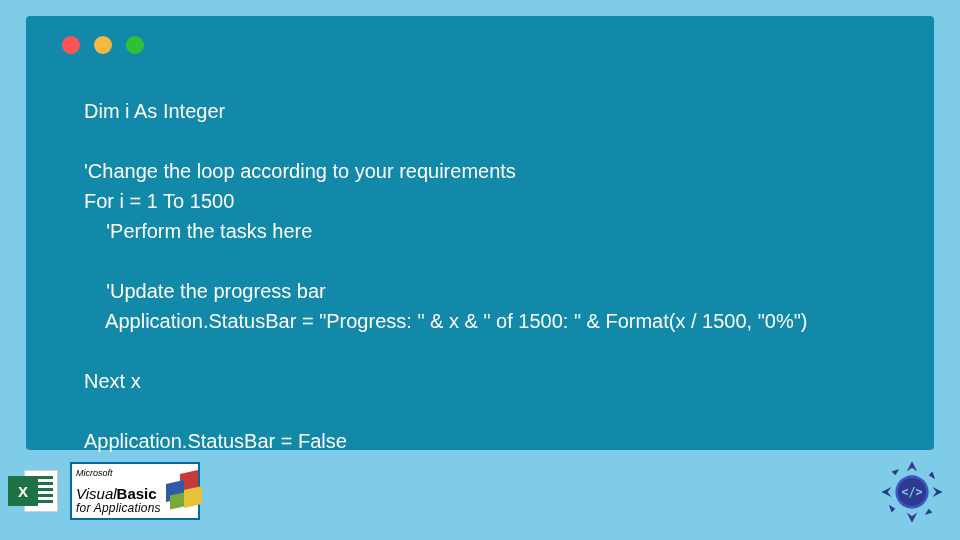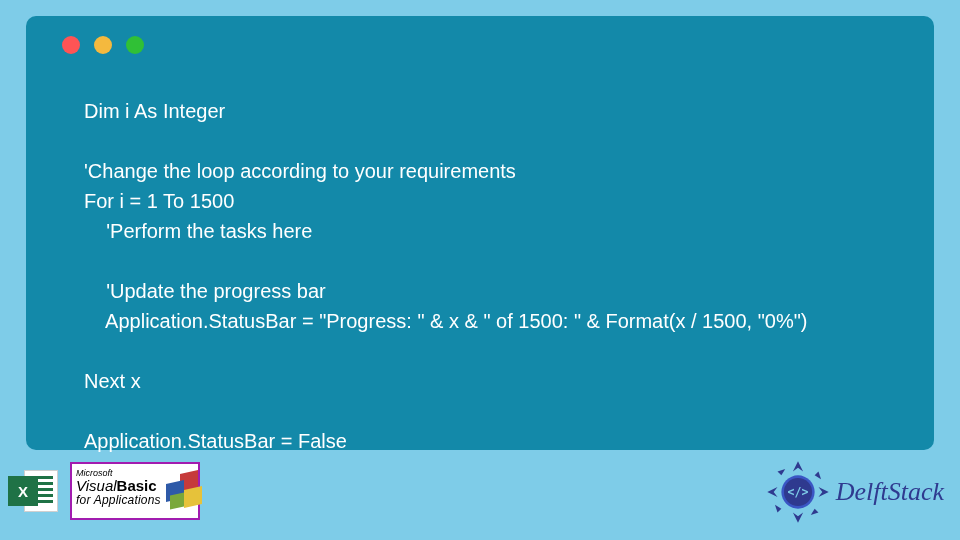--- a/index.html
+++ b/index.html
@@ -11,21 +11,21 @@
     position: relative;
     overflow: hidden;
   }
   .code-window {
     position: absolute;
     left: 26px;
     top: 16px;
     width: 908px;
     height: 434px;
     background: #1389a9;
-    border-radius: 10px;
+    border-radius: 4px;
   }
   .traffic-lights {
     position: absolute;
     top: 20px;
     left: 36px;
     display: flex;
     gap: 14px;
   }
   .dot {
     width: 18px;
@@ -91,35 +91,36 @@
   .excel-icon .badge span {
     color: #fff;
     font-weight: bold;
     font-size: 15px;
     font-family: Arial, sans-serif;
   }
   .vb-badge {
     width: 130px;
     height: 58px;
     background: #fff;
-    border: 2px solid #a21caf;
+    border: 2px solid #0369a1;
     position: relative;
     padding: 4px 4px 2px 4px;
     font-family: Arial, sans-serif;
   }
   .vb-badge .ms {
     font-size: 9px;
     color: #000;
     font-style: italic;
   }
   .vb-badge .vb {
     font-size: 15px;
     font-weight: bold;
     color: #000;
     line-height: 1;
+    margin-top: 8px;
   }
   .vb-badge .vb .visual { font-style: italic; font-weight: normal; }
   .vb-badge .sub {
     font-size: 12px;
     color: #000;
     font-style: italic;
     letter-spacing: 0.2px;
   }
   .vb-badge .cubes {
     position: absolute;
@@ -209,14 +210,13 @@
         <polygon points="82,18 86,30 76,24"></polygon>
         <polygon points="82,82 70,86 76,76"></polygon>
         <polygon points="18,82 14,70 24,76"></polygon>
         <polygon points="18,18 30,14 24,24"></polygon>
       </g>
       <circle cx="50" cy="50" r="26" fill="#3a56c4"></circle>
       <circle cx="50" cy="50" r="22" fill="#2f3a8f"></circle>
       <text x="50" y="57" text-anchor="middle" fill="#7ecce8" font-size="18" font-family="monospace" font-weight="bold">&lt;/&gt;</text>
     </svg>
   </div>
-  <div class="delft-text">DelftStack</div>
 </div>
 
 </body></html>

